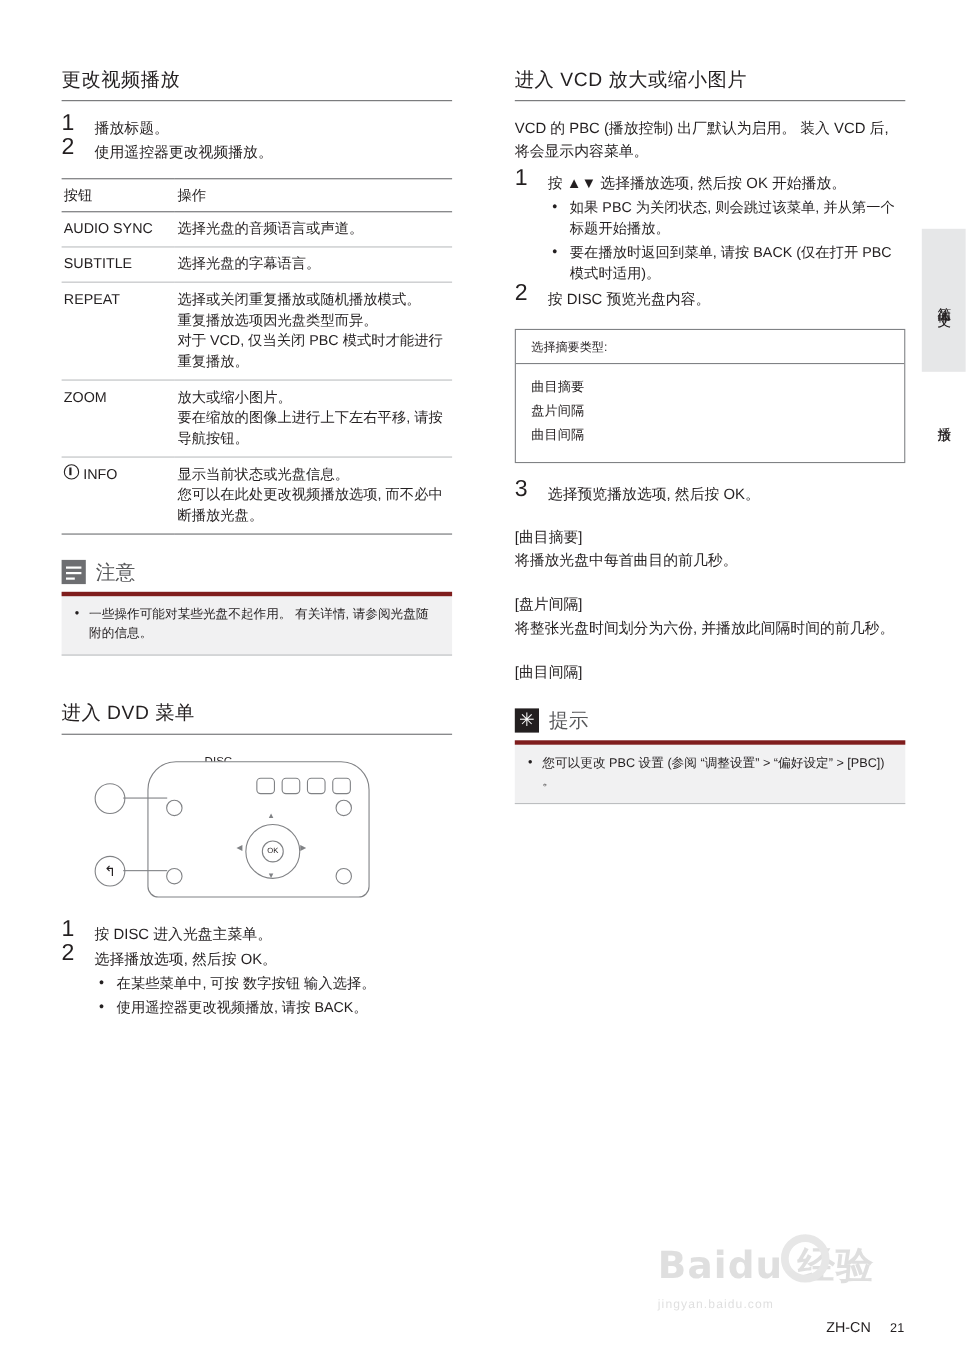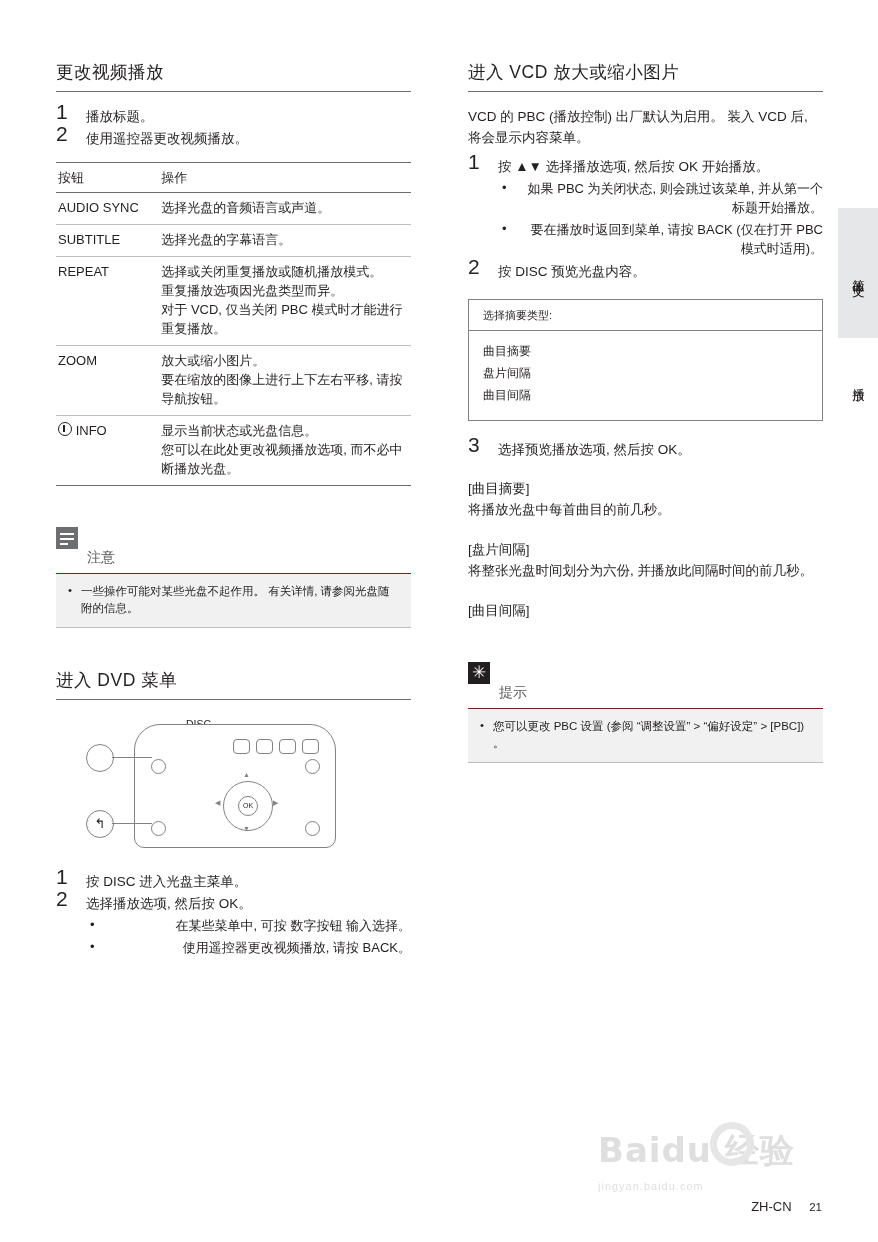--- a/index.html
+++ b/index.html
@@ -57,21 +57,20 @@
     line-height: 21px;
     color: #231f20;
   }
   .step .txt { display: block; padding-top: 1px; }
 
   
   ul.bul {
     list-style: none;
     margin: 3px 0 3px 0;
     padding: 0 0 0 30px;
-    text-align: right;
   }
   ul.bul li {
     position: relative;
     padding-left: 20px;
     font-size: 13px;
     line-height: 19px;
     margin-bottom: 3px;
   }
   ul.bul li:before {
     content: "•";
@@ -147,26 +146,25 @@
     width: 22px; height: 22px;
     background: #231f20;
     position: relative;
     flex: 0 0 auto;
     color: #fff;
     font-size: 17px;
     line-height: 22px;
     text-align: center;
   }
   .notehead .lbl {
-    font-size: 14px;
+    font-size: 18px;
     color: #58595b;
-    margin-top: 41px;
   }
   .notebody {
-    border-top: 1px solid #7f1d1d;
+    border-top: 4px solid #7f1d1d;
     border-bottom: 1px solid #bcbec0;
     background: #f1f1f2;
     padding: 9px 10px 10px 10px;
   }
   .notebody ul {
     list-style: none;
     margin: 0; padding: 0;
   }
   .notebody li {
     position: relative;

